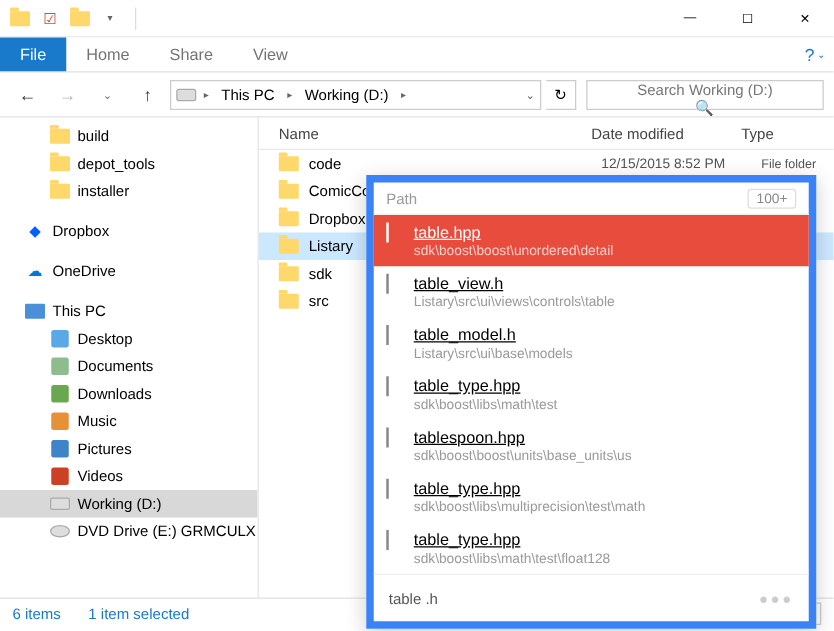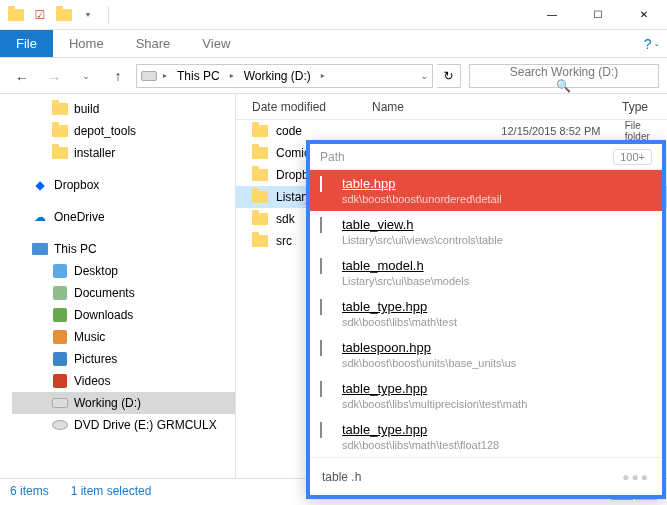--- a/index.html
+++ b/index.html
@@ -20,39 +20,39 @@
 .nav-arrow { width: 28px; height: 28px; display: flex; align-items: center; justify-content: center; font-size: 14px; color: #333; }
 .nav-arrow.disabled { color: #bbb; }
 .addressbar { flex: 1; height: 24px; border: 1px solid #ccc; display: flex; align-items: center; padding: 0 4px; gap: 6px; }
 .bc-part { display: flex; align-items: center; gap: 4px; padding: 2px 4px; }
 .bc-sep { color: #666; font-size: 8px; }
 .refresh-btn { width: 24px; height: 24px; border: 1px solid #ccc; border-left: none; display: flex; align-items: center; justify-content: center; }
 .searchbox { width: 190px; height: 24px; border: 1px solid #ccc; display: flex; align-items: center; padding: 0 6px; color: #777; margin-left: 4px; flex-direction: column; }
 .searchbox span:first-child { flex: 1; }
 
 .main { display: flex; height: 384px; }
-.sidebar { width: 224px; border-right: 1px solid #e5e5e5; overflow: hidden; padding-top: 4px; margin-left: 12px; }
+.sidebar { width: 207px; border-right: 1px solid #e5e5e5; overflow: hidden; padding-top: 4px; }
 .tree-item { display: flex; align-items: center; height: 22px; padding-left: 20px; gap: 6px; }
 .tree-item.sub { padding-left: 40px; }
 .tree-item.sel { background: #d8d8d8; }
 .tree-icon { width: 16px; height: 16px; display: flex; align-items: center; justify-content: center; }
 .tree-group { margin-bottom: 10px; }
 
 .content { flex: 1; position: relative; }
 .col-headers { height: 26px; display: flex; align-items: center; border-bottom: 1px solid #e8e8e8; padding-left: 16px; }
 .col-h { color: #444; }
 .col-name { width: 250px; }
 .col-date { width: 120px; }
 .file-row { height: 22px; display: flex; align-items: center; padding-left: 16px; gap: 8px; }
 .file-row.sel { background: #cce8ff; }
 .file-row .fn { width: 226px; }
 .file-row .fd { width: 120px; color: #555; font-size: 11px; }
 .file-row .ft { color: #555; font-size: 10px; }
 
-.listary { position: absolute; left: 306px; top: 140px; width: 360px; background: #fff; border: 4px solid #3b82f6; box-shadow: 0 4px 16px rgba(0,0,0,0.2); }
+.listary { position: absolute; left: 293px; top: 140px; width: 360px; background: #fff; border: 6px solid #3b82f6; box-shadow: 0 4px 16px rgba(0,0,0,0.2); }
 .listary-hdr { height: 26px; display: flex; align-items: center; padding: 0 10px; color: #999; font-size: 14px; border-bottom: 1px solid #eee; }
 .listary-hdr .count { margin-left: auto; border: 1px solid #ddd; border-radius: 3px; padding: 1px 6px; font-size: 11px; color: #888; }
 .listary-item { padding: 6px 10px 6px 32px; position: relative; }
 .listary-item.active { background: #e84c3d; color: #fff; }
 .listary-item .li-icon { position: absolute; left: 10px; top: 7px; width: 14px; height: 14px; }
 .listary-item .li-name { font-size: 13px; text-decoration: underline; }
 .listary-item.active .li-name { text-decoration: underline; }
 .listary-item .li-path { font-size: 11px; color: #999; margin-top: 2px; }
 .listary-item.active .li-path { color: #f5d0cc; }
 .listary-input { height: 38px; border-top: 1px solid #eee; display: flex; align-items: center; padding: 0 12px; font-size: 18px; color: #555; }
@@ -214,22 +214,22 @@
           <span class="tree-icon">
             <span class="disk-icon" style="border-radius:50%"></span>
           </span>
           <span>DVD Drive (E:) GRMCULX</span>
         </div>
     </div>
   </div>
 
   <div class="content">
     <div class="col-headers">
+      <div class="col-h col-name">Name</div>
       <div class="col-h col-date">Date modified</div>
-      <div class="col-h col-name">Name</div>
       <div class="col-h">Type</div>
     </div>
     <div class="file-row">
         <span class="tree-icon">
           <span class="folder-icon"></span>
         </span>
         <span class="fn">code</span>
         <span class="fd">12/15/2015 8:52 PM</span>
         <span class="ft">File folder</span>
       </div>

